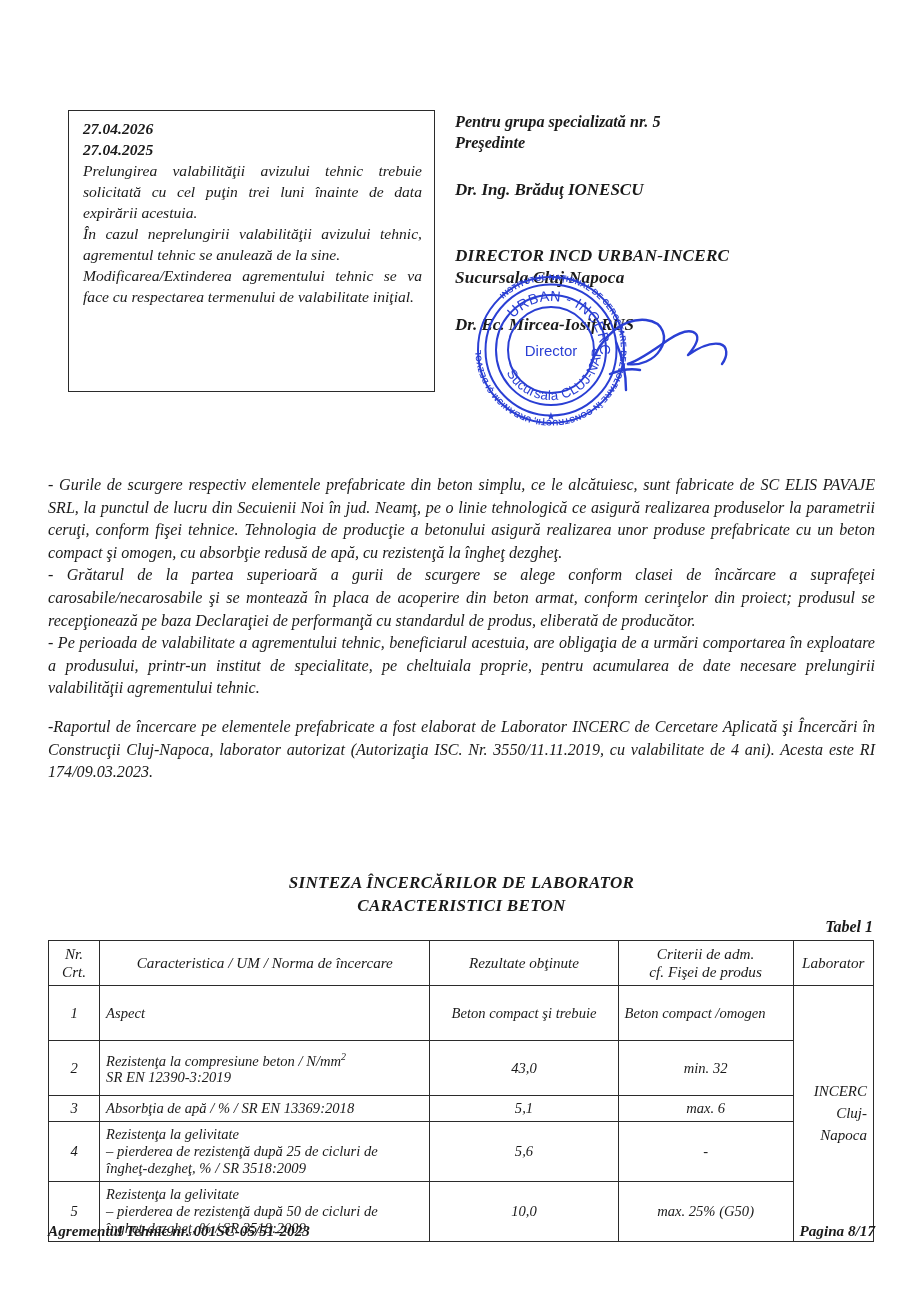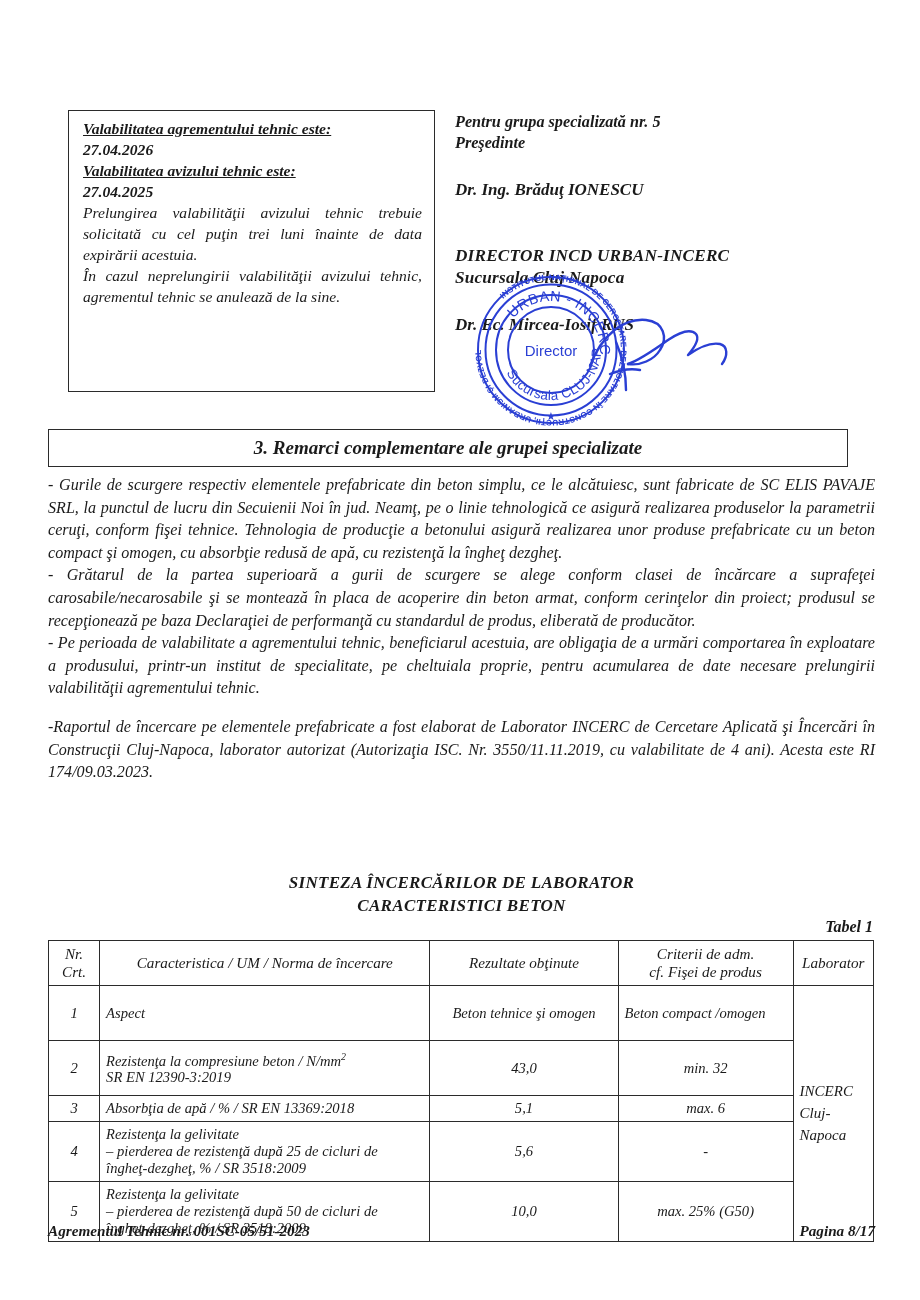--- a/index.html
+++ b/index.html
@@ -177,21 +177,21 @@
     border: 1.1px solid #2b2b2b;
     padding: 4px 6px;
     vertical-align: middle;
     font-weight: normal;
     font-style: italic;
   }
   .c-nr       { width: 40px;  text-align: center; }
   .c-carac    { width: 348px; text-align: left; }
   .c-rez      { width: 191px; text-align: center; }
   .c-crit     { width: 177px; text-align: center; }
-  .c-lab      { width: 68px;  text-align: left; }
+  .c-lab      { width: 68px;  text-align: right; }
 
   table.lab-table thead td { text-align: center; font-size: 15.2px; }
   .hdr-two-line { line-height: 1.2; }
 
   .cell-left   { text-align: left; }
   .cell-just   { text-align: justify; text-justify: inter-word; }
   .row-tall td { height: 46px; }
   .lab-cell    { line-height: 1.45; font-size: 15px; }
   sup { font-size: 0.68em; vertical-align: super; }
 
@@ -211,26 +211,25 @@
     font-weight: bold;
     font-size: 15.2px;
   }
 </style>
 </head>
 <body>
 
 <div class="page">
 
   <div class="validity-box">
-    <p class="validity-head">Valabilitatea agrementului tehnic este:</p>
     <p class="validity-date">27.04.2026</p>
-    <p class="validity-head">Valabilitatea avizului tehnic este:</p>
     <p class="validity-date">27.04.2025</p>
     <p>Prelungirea valabilităţii avizului tehnic trebuie solicitată cu cel puţin trei luni înainte de data expirării acestuia.</p>
     <p>În cazul neprelungirii valabilităţii avizului tehnic, agrementul tehnic se anulează de la sine.</p>
+    <p>Modificarea/Extinderea agrementului tehnic se va face cu respectarea termenului de valabilitate iniţial.</p>
   </div>
 
   <div class="sig-col">
     <p class="sig-line">Pentru grupa specializată nr. 5</p>
     <p class="sig-line">Preşedinte</p>
     <div class="sig-gap-lg"></div>
     <p class="sig-name">Dr. Ing. Brăduţ IONESCU</p>
     <div class="sig-gap-lg"></div>
     <div class="sig-gap-md"></div>
     <p class="sig-director-title">DIRECTOR INCD URBAN-INCERC</p>
@@ -266,23 +265,20 @@
 
   <svg class="signature-stroke" viewBox="0 0 160 105">
     <g fill="none" stroke="#2a3fd4" stroke-width="2.4" stroke-linecap="round" stroke-linejoin="round">
       <path d="M 2,66 C 14,34 36,18 58,20 C 76,22 80,38 72,50 C 66,60 52,66 40,64"></path>
       <path d="M 40,64 C 52,60 66,50 80,40 C 92,32 102,28 108,34 C 112,39 106,48 100,55 C 110,48 122,42 132,44 C 140,46 140,56 134,64"></path>
       <path d="M 28,42 C 34,56 38,72 38,90"></path>
       <path d="M 22,74 C 32,70 42,68 52,70"></path>
     </g>
   </svg>
 
-  <div class="section-bar">
-    <span>3. Remarci complementare ale grupei specializate</span>
-  </div>
 
   <div class="body-block">
     <p>- Gurile de scurgere respectiv elementele prefabricate din beton simplu, ce le alcătuiesc, sunt fabricate de SC ELIS PAVAJE SRL, la punctul de lucru din Secuienii Noi în jud. Neamţ, pe o linie tehnologică ce asigură realizarea produselor la parametrii ceruţi, conform fişei tehnice. Tehnologia de producţie a betonului asigură realizarea unor produse prefabricate cu un beton compact şi omogen, cu absorbţie redusă de apă, cu rezistenţă la îngheţ dezgheţ.</p>
     <p>- Grătarul de la partea superioară a gurii de scurgere se alege conform clasei de încărcare a suprafeţei carosabile/necarosabile şi se montează în placa de acoperire din beton armat, conform cerinţelor din proiect; produsul se recepţionează pe baza Declaraţiei de performanţă cu standardul de produs, eliberată de producător.</p>
     <p>- Pe perioada de valabilitate a agrementului tehnic, beneficiarul acestuia, are obligaţia de a urmări comportarea în exploatare a produsului, printr-un institut de specialitate, pe cheltuiala proprie, pentru acumularea de date necesare prelungirii valabilităţii agrementului tehnic.</p>
     <div class="spacer-para"></div>
     <p>-Raportul de încercare pe elementele prefabricate a fost elaborat de Laborator INCERC de Cercetare Aplicată şi Încercări în Construcţii Cluj-Napoca, laborator autorizat (Autorizaţia ISC. Nr. 3550/11.11.2019, cu valabilitate de 4 ani). Acesta este RI 174/09.03.2023.</p>
   </div>
 
   <div class="table-title">
@@ -304,21 +300,21 @@
           <span>Criterii de adm.</span><br>
           <span>cf. Fişei de produs</span>
         </td>
         <td class="c-lab">Laborator</td>
       </tr>
     </thead>
     <tbody>
       <tr class="row-tall">
         <td class="c-nr">1</td>
         <td class="c-carac cell-left">Aspect</td>
-        <td class="c-rez">Beton tehnice şi omogen</td>
+        <td class="c-rez">Beton compact şi trebuie</td>
         <td class="c-crit cell-just">Beton compact /omogen</td>
         <td class="c-lab lab-cell" rowspan="5">
           <div>INCERC</div>
           <div>Cluj-</div>
           <div>Napoca</div>
         </td>
       </tr>
       <tr class="row-tall">
         <td class="c-nr">2</td>
         <td class="c-carac cell-left">

